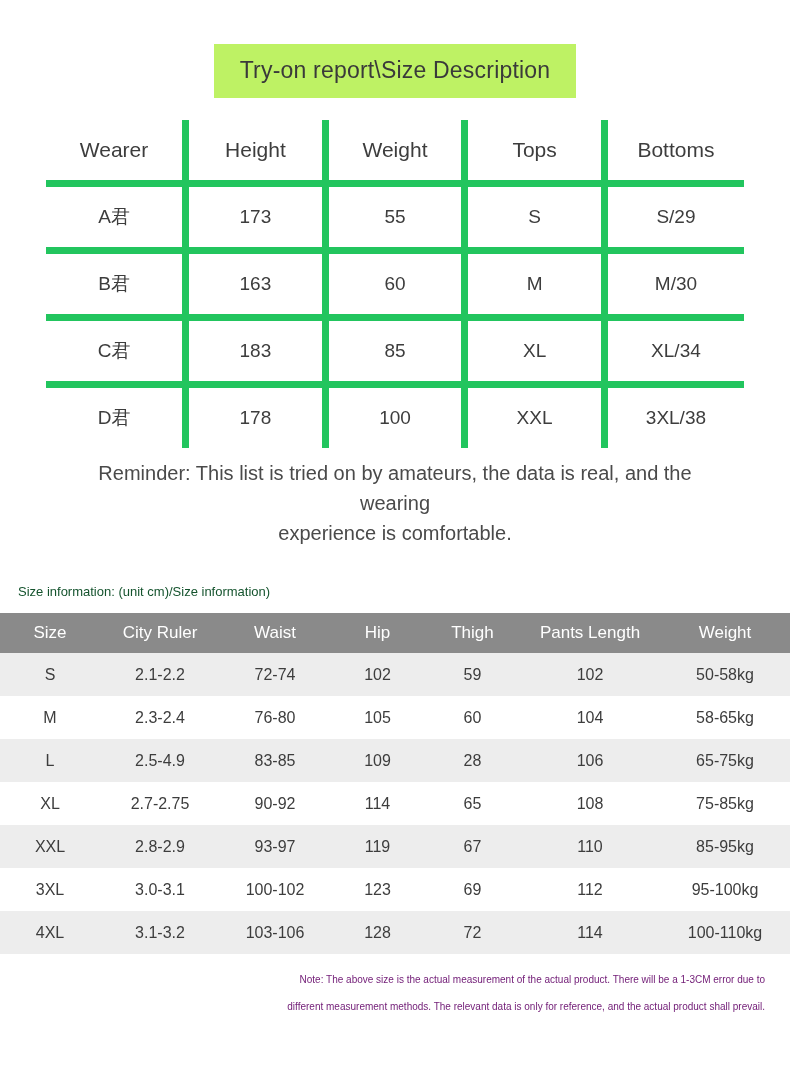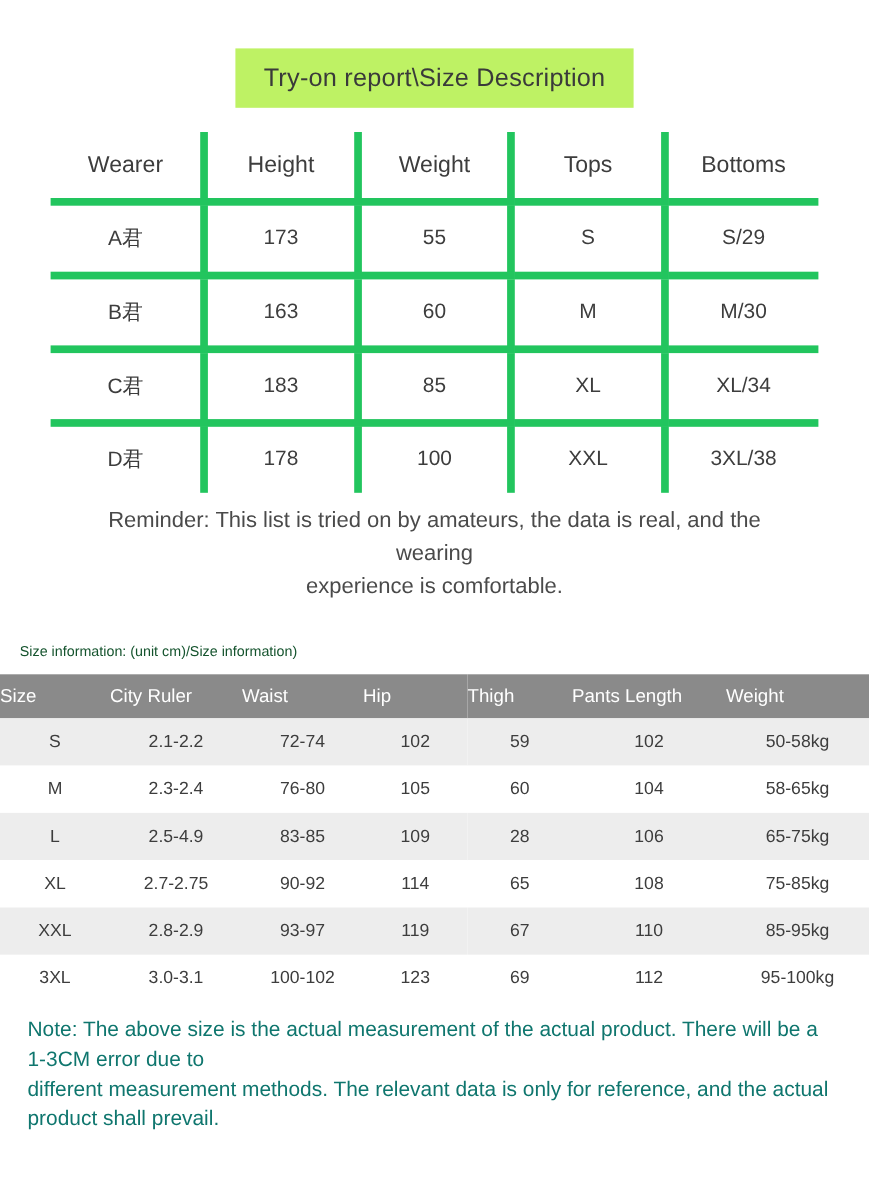--- a/index.html
+++ b/index.html
@@ -105,45 +105,45 @@
     width: 790px;
     border-collapse: collapse;
     table-layout: fixed;
   }
   table.size th {
     background: #8a8a8a;
     color: #ffffff;
     font-weight: 400;
     font-size: 17px;
     height: 40px;
-    text-align: left;
+    text-align: center;
     padding: 0;
   }
   table.size td {
     font-size: 16px;
     height: 43px;
     text-align: center;
     color: #3d3d3d;
     padding: 0;
   }
   table.size tbody tr:nth-child(odd) {
     background: #ededed;
   }
   table.size tbody tr:nth-child(even) {
     background: #ffffff;
   }
 
   
   .note {
     margin: 12px auto 0 auto;
     width: 740px;
-    text-align: left;
-    font-size: 19px;
+    text-align: right;
+    font-size: 10px;
     line-height: 27px;
-    color: #0f766e;
+    color: #701a75;
   }
   .note span { display: block; }
 </style>
 </head>
 <body>
 
 <div class="page">
 
   <div class="title-wrap">
     <div class="title">Try-on report\Size Description</div>
@@ -270,20 +270,29 @@
         </tr>
         <tr>
           <td>3XL</td>
           <td>3.0-3.1</td>
           <td>100-102</td>
           <td>123</td>
           <td>69</td>
           <td>112</td>
           <td>95-100kg</td>
         </tr>
+        <tr>
+          <td>4XL</td>
+          <td>3.1-3.2</td>
+          <td>103-106</td>
+          <td>128</td>
+          <td>72</td>
+          <td>114</td>
+          <td>100-110kg</td>
+        </tr>
       </tbody>
     </table>
   </div>
 
   <div class="note">
     <span>Note: The above size is the actual measurement of the actual product. There will be a 1-3CM error due to</span>
     <span>different measurement methods. The relevant data is only for reference, and the actual product shall prevail.</span>
   </div>
 
 </div>

